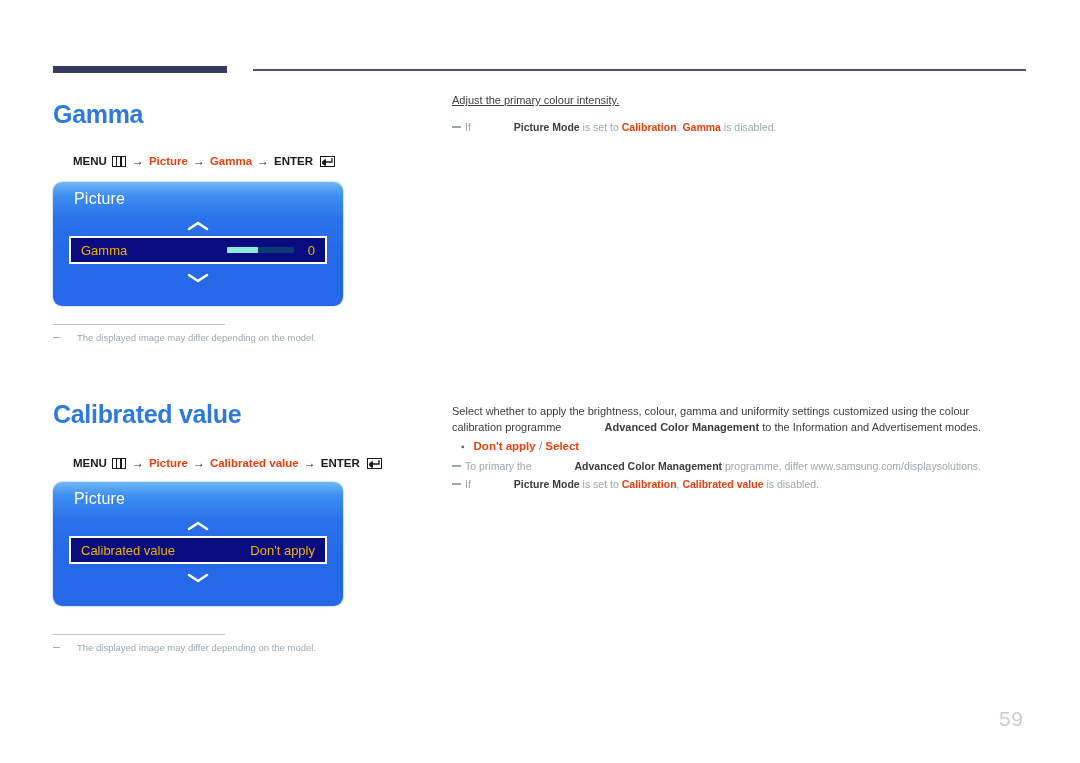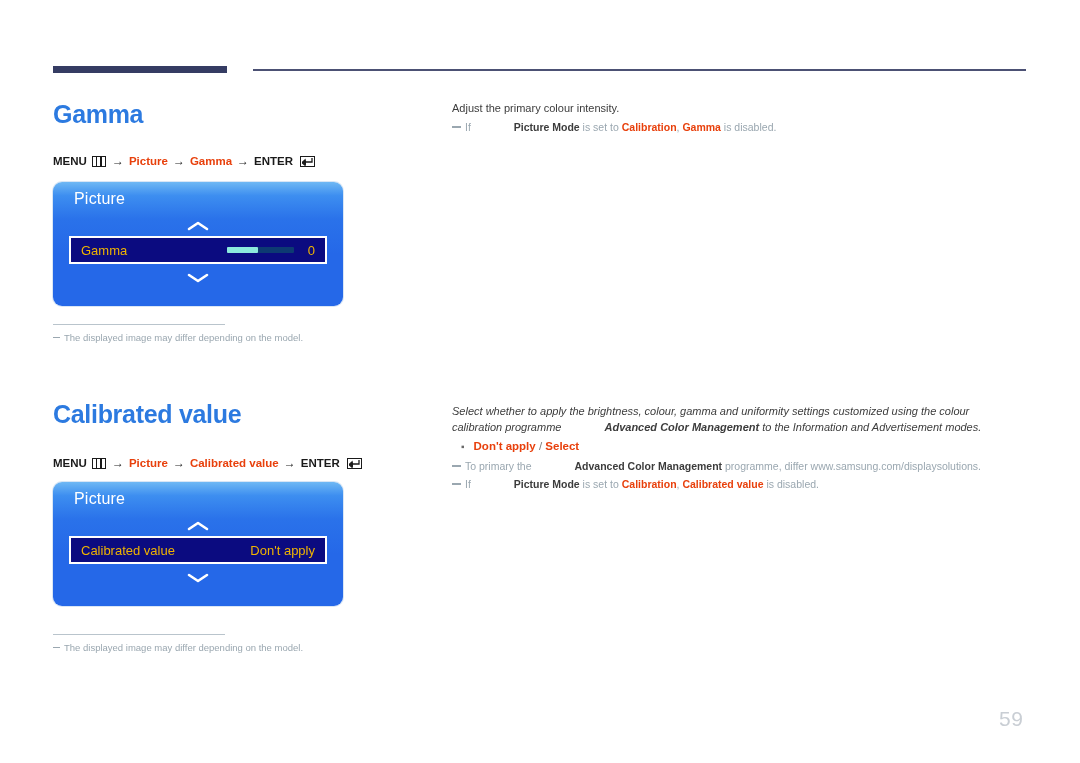--- a/index.html
+++ b/index.html
@@ -49,20 +49,21 @@
   .menu-path {
     position: absolute;
     font-size: 11.5px;
     font-weight: bold;
     color: #1a1a1a;
     white-space: nowrap;
     line-height: 14px;
     display: flex;
     align-items: center;
     gap: 4px;
+    margin-left: 20px;
   }
   .path-gamma { left: 53px; top: 154px; }
   .path-cal   { left: 53px; top: 456px; }
 
   .path-red { color: #e8400c; font-weight: bold; }
   .path-arrow { color: #1a1a1a; font-weight: normal; font-size: 12px; padding: 0 1px; }
 
   .icon-menu {
     display: inline-block;
     width: 14px;
@@ -193,21 +194,21 @@
   .fn-rule-2 { top: 634px; }
 
   .fn-text {
     position: absolute;
     left: 53px;
     font-size: 9.5px;
     color: #9aa7b0;
     white-space: nowrap;
     display: flex;
     align-items: baseline;
-    gap: 4px;
+    gap: 17px;
   }
   .fn-text-1 { top: 332px; }
   .fn-text-2 { top: 642px; }
   .fn-dash {
     display: inline-block;
     width: 7px;
     height: 1px;
     background: #9aa7b0;
     position: relative;
     top: -3px;
@@ -215,23 +216,23 @@
 
   
   .body-block {
     position: absolute;
     left: 452px;
     width: 565px;
     font-size: 11px;
     color: #3c3c3c;
     line-height: 16px;
   }
-  .blk-gamma-1 { top: 100px; }
+  .blk-gamma-1 { top: 92px; text-decoration: underline; }
   .blk-gamma-2 { top: 120px; }
-  .blk-cal-1   { top: 403px; font-style: italic; }
+  .blk-cal-1   { top: 403px; }
   .blk-cal-2   { top: 438px; }
   .blk-cal-3   { top: 459px; }
   .blk-cal-4   { top: 477px; }
 
   .note-line {
     display: block;
     position: relative;
     padding-left: 13px;
     color: #9aa7b0;
     font-size: 10.5px;

